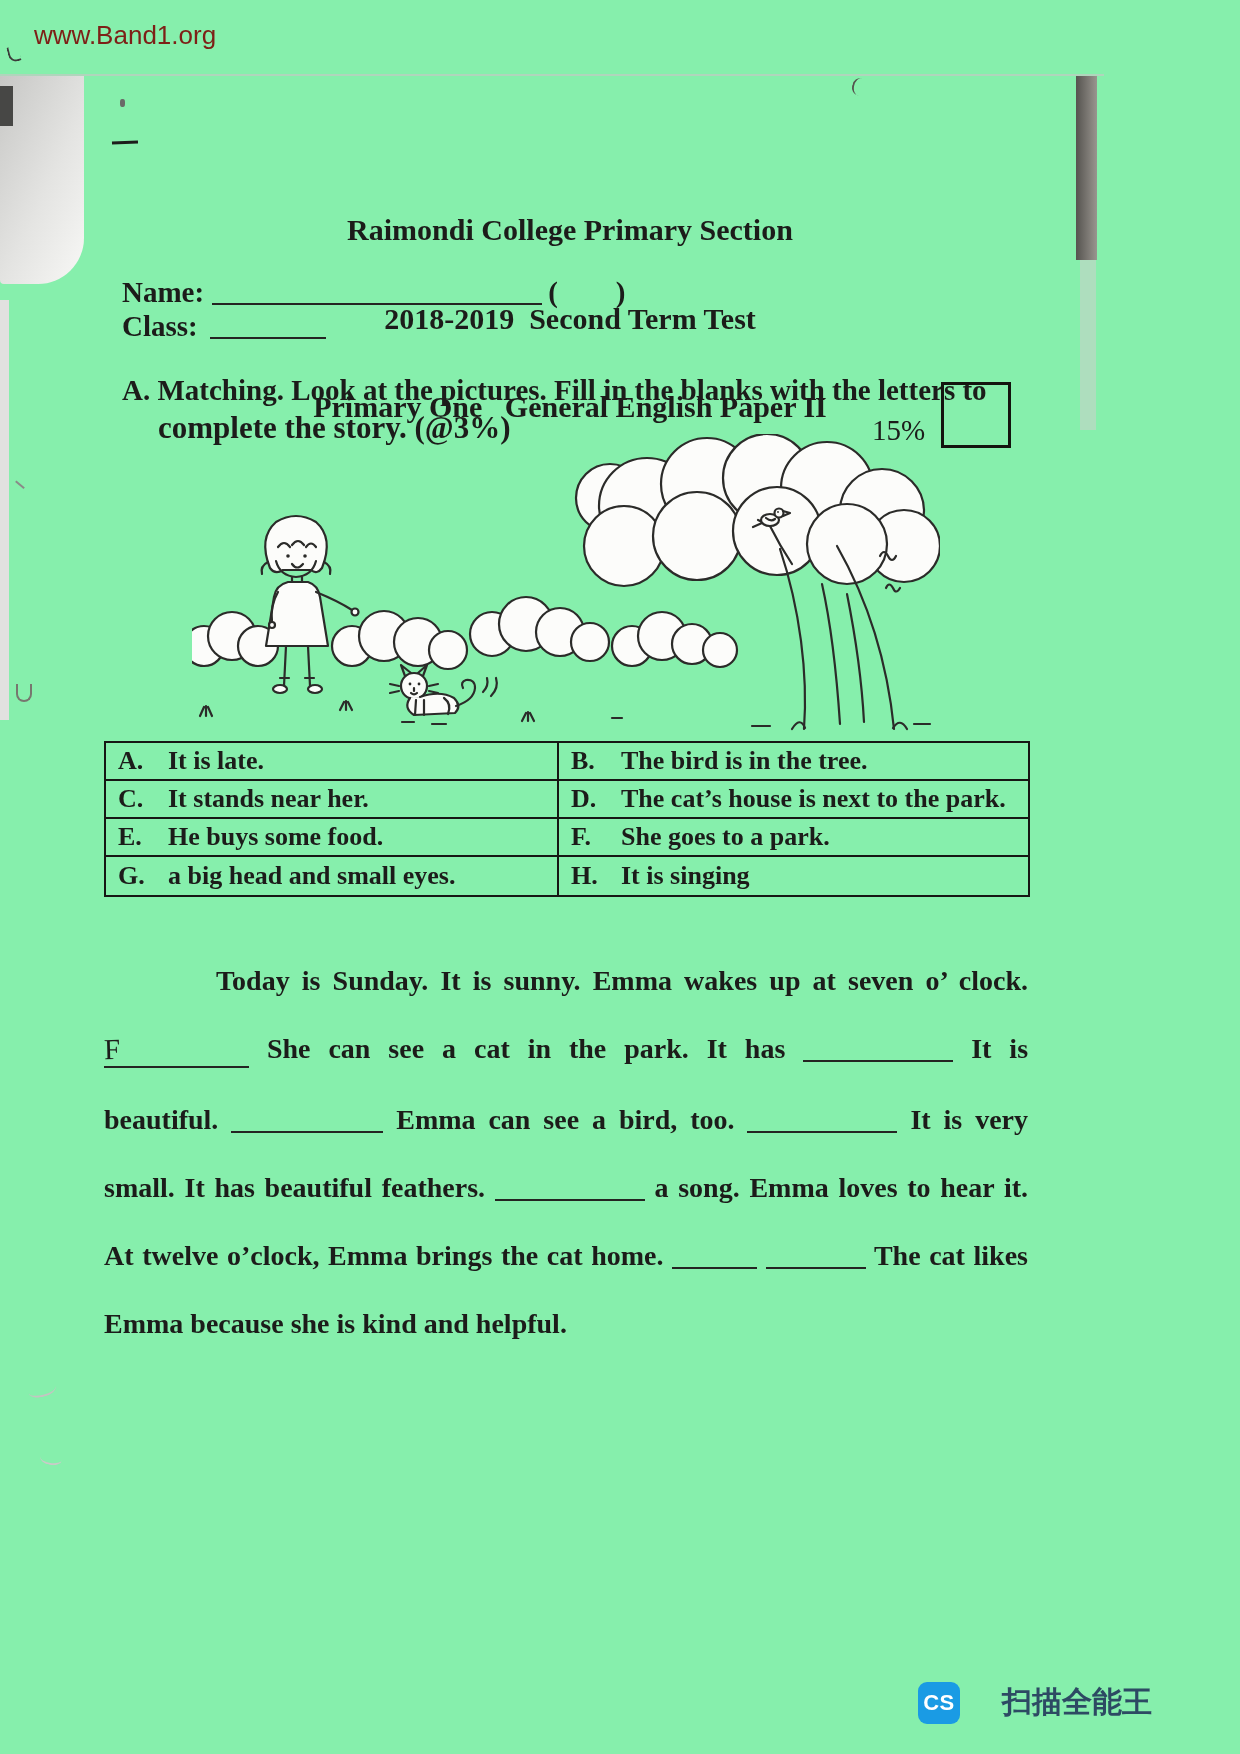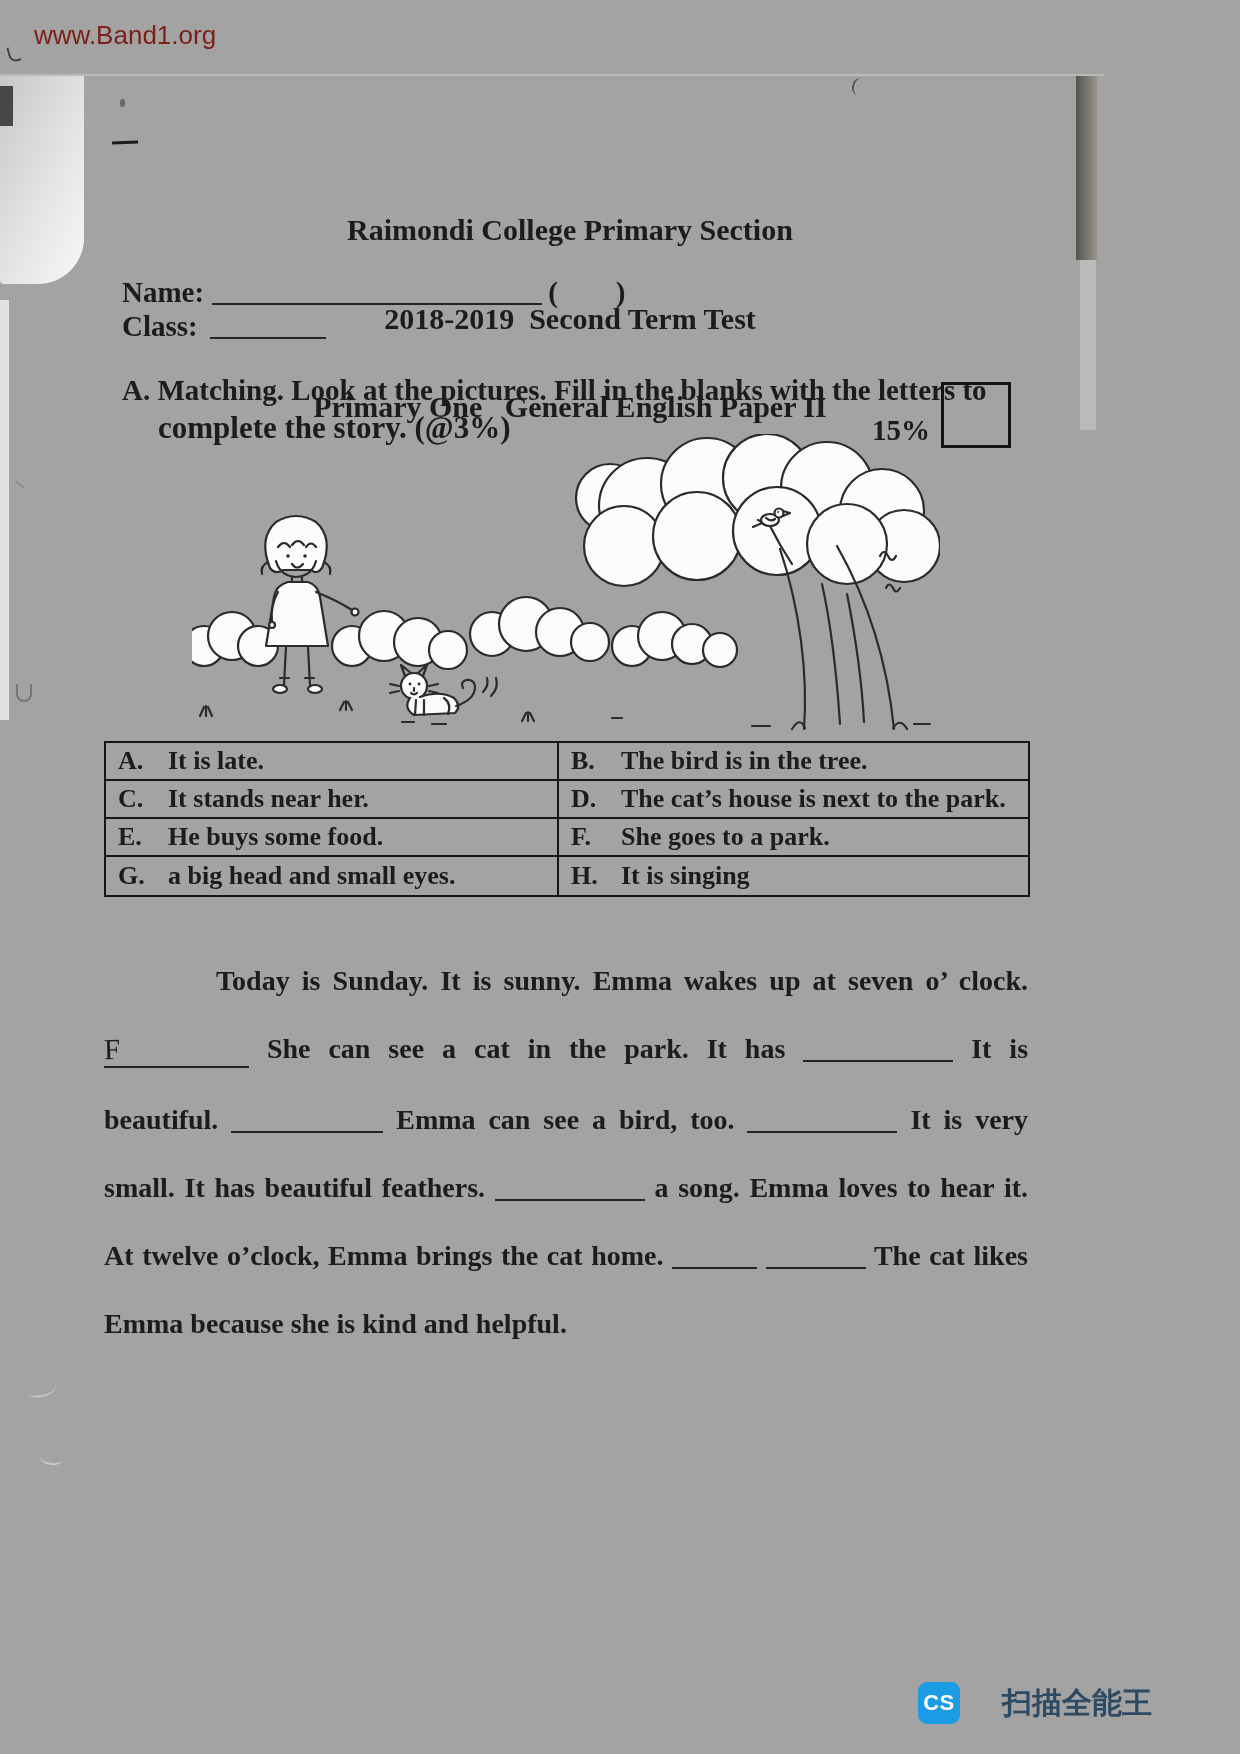--- a/index.html
+++ b/index.html
@@ -1,18 +1,18 @@
 <!DOCTYPE html>
 <html><head>
 <meta charset="utf-8">
 <style>
   html,body { margin:0; padding:0; background:#e9e9e7; }
   .page {
     position:relative; width:1240px; height:1754px;
-    background:#a3a3a3; overflow:hidden;
+    background:#86efac; overflow:hidden;
     font-family:"Liberation Serif", serif; color:#1c1c1a;
   }
   .abs { position:absolute; }
 
   
   .watermark { left:34px; top:20px; font-family:"Liberation Sans",sans-serif;
     font-size:26px; font-weight:500; color:#7d2017; }
 
   
   .hairline-top { left:0; top:74px; width:1104px; height:2px; background:#c6c6c4; opacity:.65; }
@@ -45,21 +45,21 @@
   .row-time { left:710px; top:318px; }
   .row-date sup { font-size:17px; font-weight:700; }
   .uline { display:inline-block; border-bottom:2.4px solid #242422; height:24px; vertical-align:-3px; }
   .uline.u-name { width:330px; margin-left:8px; }
   .uline.u-class { width:116px; margin-left:12px; }
   .paren { white-space:pre; margin-left:6px; }
 
   
   .sec-line1 { left:122px; top:374px; font-size:29px; font-weight:600;text-align:center; }
   .sec-line2 { left:158px; top:410px; font-size:31px; font-weight:600; }
-  .pct { left:872px; top:414px; font-size:29px; font-weight:700; }
+  .pct { left:872px; top:414px; font-size:29px; font-weight:400; }
   .score-box { left:941px; top:382px; width:64px; height:60px; border:3px solid #14140f; background:transparent; }
 
   
   .scene { left:192px; top:434px; width:748px; height:300px; }
 
   
   .match-table { left:104px; top:741px; width:922px; border:2.6px solid #161614;
     display:grid; grid-template-columns:453px 1fr; }
   .match-cell { border-bottom:2.2px solid #161614; height:38px; display:flex; align-items:center;
     padding:0 6px 0 12px; font-size:26px; font-weight:600; box-sizing:border-box; }
@@ -75,21 +75,21 @@
   .story-line.indent { text-indent:112px; }
   .story-line.plain { text-align:left; text-align-last:left; }
   .blank { display:inline-block; border-bottom:2.4px solid #242422; height:26px;
     vertical-align:-4px; text-align:center; line-height:24px; }
   .bw145{width:145px} .bw150{width:150px} .bw152{width:152px} .bw160{width:150px}
   .bw85{width:85px} .bw100{width:100px}
   .answer { font-size:29px; font-weight:500; display:inline-block;
     transform:translateY(-3px) rotate(-1.5deg); }
 
   
-  .scan-badge { left:918px; top:1682px; display:flex; align-items:center; gap:10px; }
+  .scan-badge { left:918px; top:1682px; display:flex; gap:10px; }
   .badge-icon { width:42px; height:42px; border-radius:9px; background:#1a9be4; color:#ffffff;
     font-family:"Liberation Sans",sans-serif; font-weight:700; font-size:22px;
     display:flex; align-items:center; justify-content:center; letter-spacing:.5px; }
   .badge-text { font-family:"Liberation Sans",sans-serif; font-size:30px; font-weight:700; color:#2d4a63;margin-left:32px; }
 </style>
 </head>
 <body>
 
 <div class="page">
 

